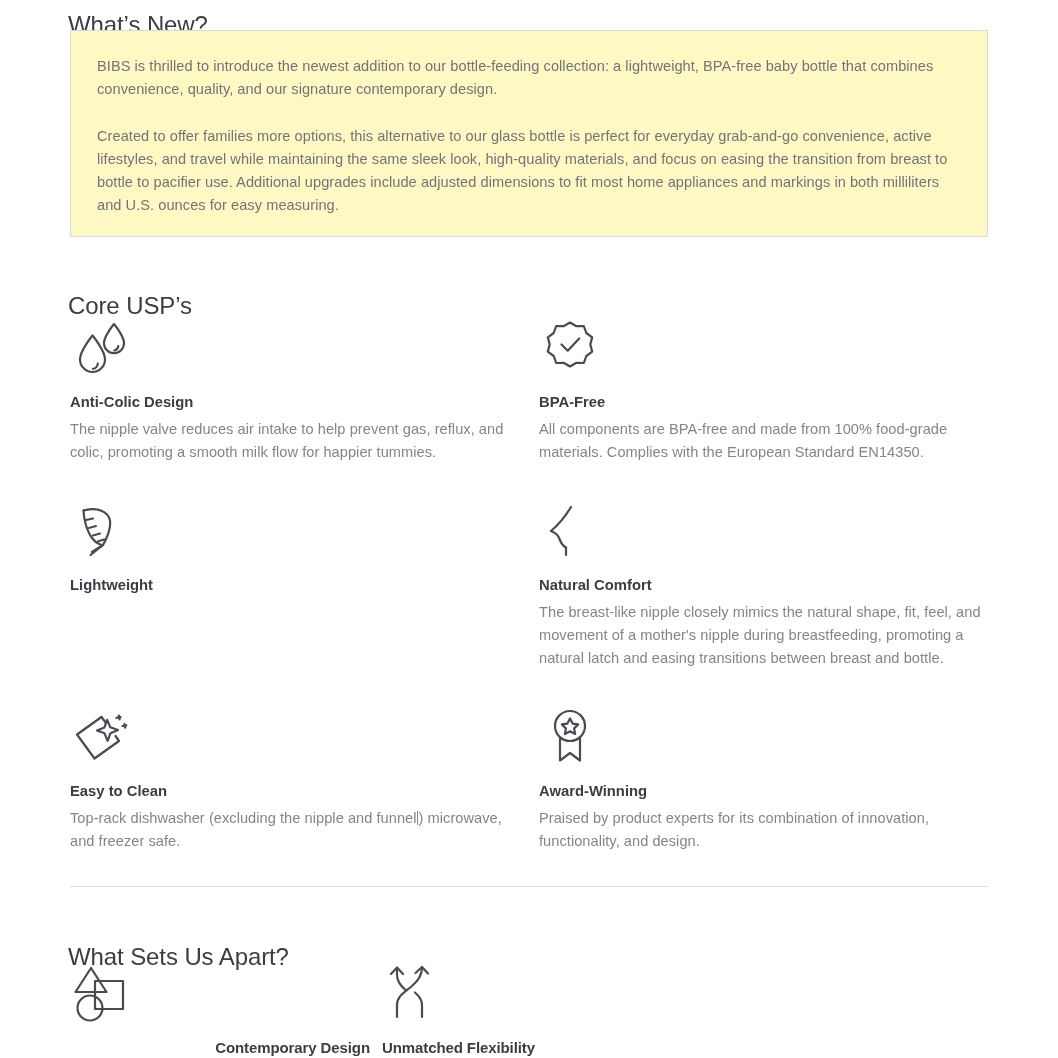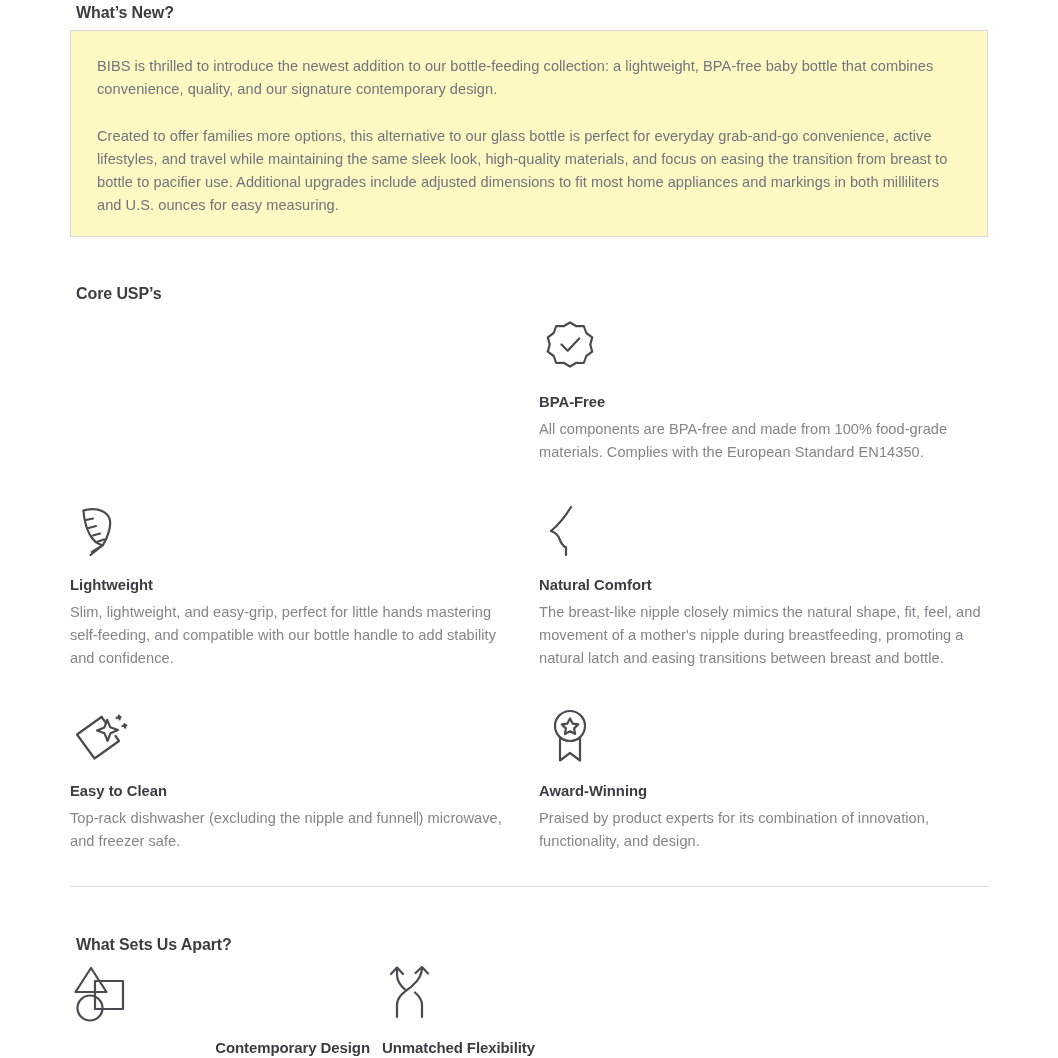--- a/index.html
+++ b/index.html
@@ -19,23 +19,23 @@
   .page {
     position: relative;
     width: 1058px;
     height: 1058px;
     box-sizing: border-box;
   }
 
   
   .section-heading {
     position: absolute;
-    left: 76px;
-    font-size: 16px;
-    font-weight: bold;
+    left: 68px;
+    font-size: 24px;
+    font-weight: normal;
     letter-spacing: -0.1px;
     color: #3c3c44;
     white-space: nowrap;
   }
   #whats-new-heading { top: -9px; }
   #core-usp-heading  { top: 272px; }
   #apart-heading     { top: 923px; }
 
   
   .callout-box {
@@ -149,20 +149,32 @@
 
   <div class="callout-box">
     <div class="callout-inner">
       <p class="callout-para">BIBS is thrilled to introduce the newest addition to our bottle-feeding collection: a lightweight, BPA-free baby bottle that combines convenience, quality, and our signature contemporary design.</p>
       <p class="callout-para">Created to offer families more options, this alternative to our glass bottle is perfect for everyday grab-and-go convenience, active lifestyles, and travel while maintaining the same sleek look, high-quality materials, and focus on easing the transition from breast to bottle to pacifier use. Additional upgrades include adjusted dimensions to fit most home appliances and markings in both milliliters and U.S. ounces for easy measuring.</p>
     </div>
   </div>
 
   <h2 class="section-heading" id="core-usp-heading">Core USP’s</h2>
 
+  <div class="usp usp-col-left usp-row-1">
+    <span class="usp-icon">
+      <svg width="66" height="62" viewBox="0 0 66 62" fill="none" stroke="#4a4a52" stroke-width="2.2" stroke-linecap="round" stroke-linejoin="round">
+        <path d="M22.5 17.5 C22.5 17.5 10 32.5 10 41.5 C10 48.4 15.6 54 22.5 54 C29.4 54 35 48.4 35 41.5 C35 32.5 22.5 17.5 22.5 17.5 Z"></path>
+        <path d="M27.8 45.5 C27.5 48.3 25.6 50.4 23 50.9"></path>
+        <path d="M44 6 C44 6 34 18 34 25.2 C34 30.7 38.5 35.2 44 35.2 C49.5 35.2 54 30.7 54 25.2 C54 18 44 6 44 6 Z"></path>
+        <path d="M48.3 28.2 C48 30.4 46.5 32.1 44.4 32.5"></path>
+      </svg>
+    </span>
+    <p class="usp-title">Anti-Colic Design</p>
+    <p class="usp-desc">The nipple valve reduces air intake to help prevent gas, reflux, and colic, promoting a smooth milk flow for happier tummies.</p>
+  </div>
 
   <div class="usp usp-col-right usp-row-1">
     <span class="usp-icon">
       <svg width="66" height="62" viewBox="0 0 66 62" fill="none" stroke="#4a4a52" stroke-width="2.2" stroke-linecap="round" stroke-linejoin="round">
         <path d="M31 4.5 L37.4 8.2 L44.8 8.0 L47.3 15.0 L53.2 19.4 L51.3 26.5 L53.2 33.6 L47.3 38.0 L44.8 45.0 L37.4 44.8 L31 48.5 L24.6 44.8 L17.2 45.0 L14.7 38.0 L8.8 33.6 L10.7 26.5 L8.8 19.4 L14.7 15.0 L17.2 8.0 L24.6 8.2 Z"></path>
         <path d="M22.5 26.5 L28.7 32.7 L40.2 20.5"></path>
       </svg>
     </span>
     <p class="usp-title">BPA-Free</p>
     <p class="usp-desc">All components are BPA-free and made from 100% food-grade materials. Complies with the European Standard EN14350.</p>
@@ -174,21 +186,20 @@
         <path d="M13.5 9.5 C13.5 9.5 28 4.5 37 13.5 C46 22.5 33 44 33 44 L22 51"></path>
         <path d="M13.5 9.5 C13.5 9.5 14 26 22 37 C27.6 44.6 33 44 33 44"></path>
         <path d="M16 19 L23 17.5"></path>
         <path d="M18.8 27 L26 25"></path>
         <path d="M23 34.5 L30 32.5"></path>
         <path d="M27.8 40.5 L34 38.5"></path>
         <path d="M33 44 L20.5 54"></path>
       </svg>
     </span>
     <p class="usp-title">Lightweight</p>
-    <p class="usp-desc">Slim, lightweight, and easy-grip, perfect for little hands mastering self-feeding, and compatible with our bottle handle to add stability and confidence.</p>
   </div>
 
   <div class="usp usp-col-right usp-row-2">
     <span class="usp-icon">
       <svg width="66" height="62" viewBox="0 0 66 62" fill="none" stroke="#4a4a52" stroke-width="2.2" stroke-linecap="round" stroke-linejoin="round">
         <path d="M32 6 C26 16 18 25 12 30"></path>
         <path d="M12 30 C16.5 31.5 19 34 20.5 38 C22 42 24 45 27 46.5"></path>
         <path d="M27 46.5 L27 54"></path>
       </svg>
     </span>

